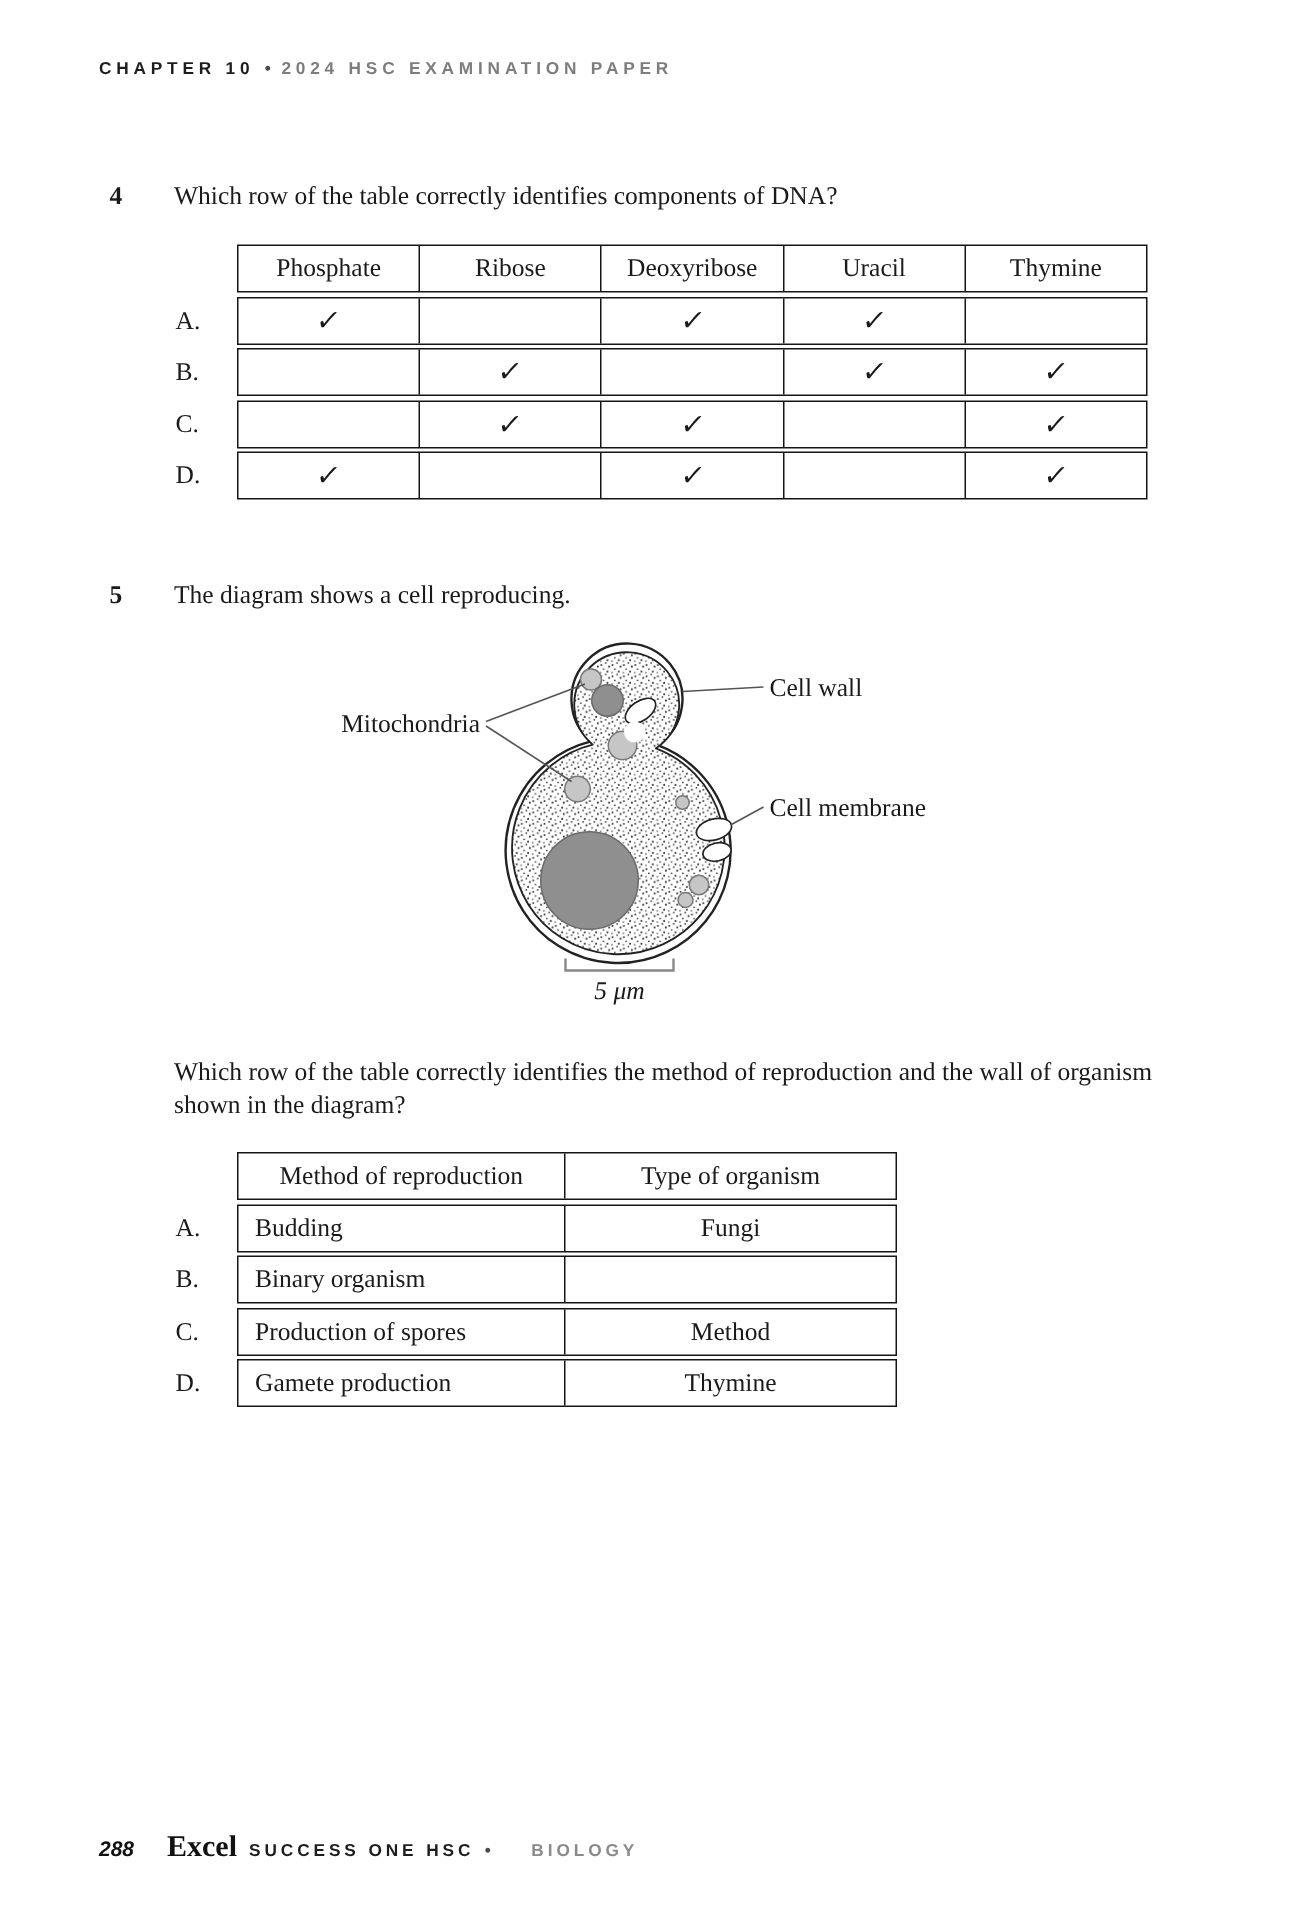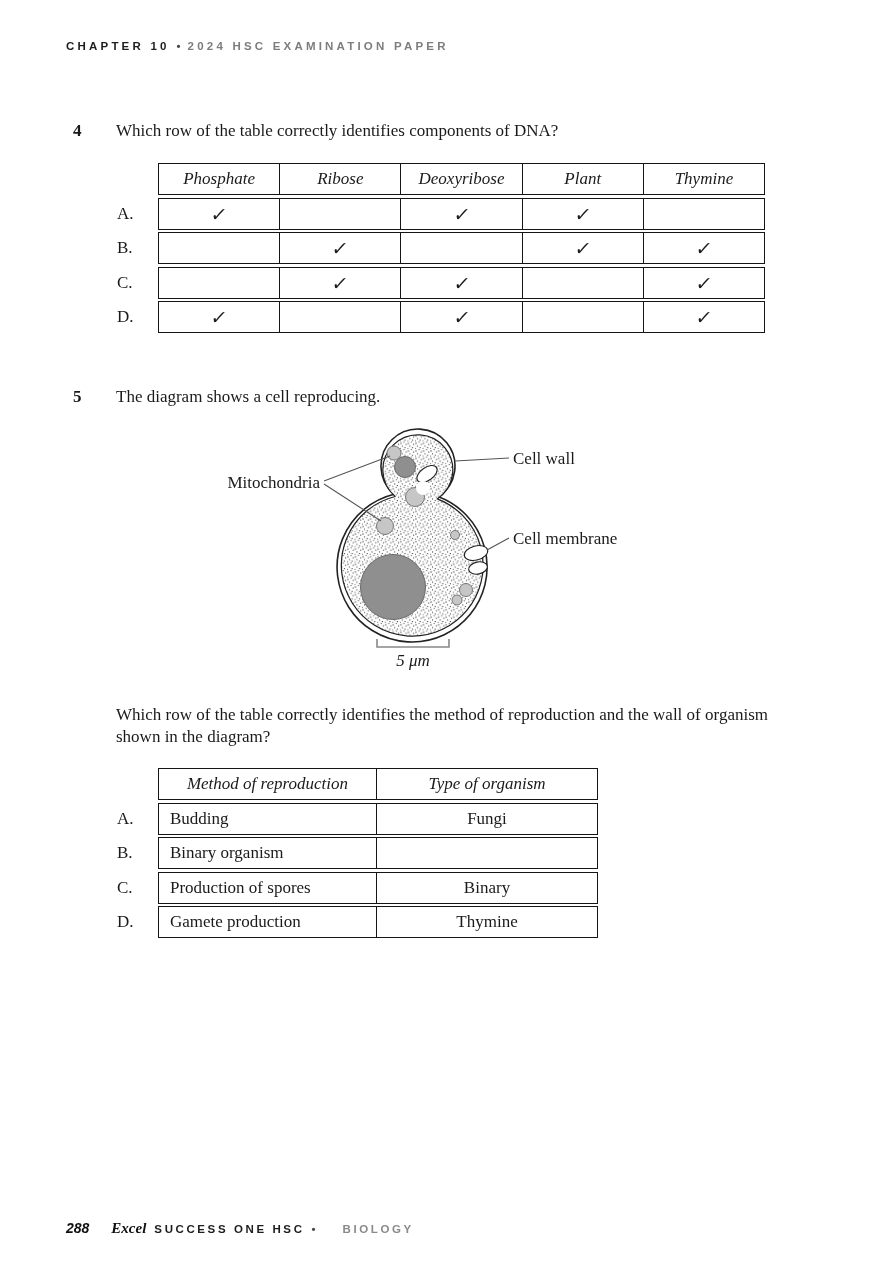--- a/index.html
+++ b/index.html
@@ -13,37 +13,37 @@
   .runhead{left:66px;top:40px;font-family:"Liberation Sans",sans-serif;
     font-size:11.5px;font-weight:bold;letter-spacing:3.2px;white-space:nowrap;}
   .runhead .chapter{color:#1d1d1d;}
   .runhead .bullet{color:#4a4a4a;margin:0 7px;letter-spacing:0;}
   .runhead .paper{color:#7d7d7d;}
 
   .runfoot{left:66px;top:1220px;font-family:"Liberation Sans",sans-serif;
     font-size:11.5px;font-weight:bold;letter-spacing:2.6px;white-space:nowrap;
     display:flex;align-items:baseline;}
   .runfoot .pgnum{font-size:14px;letter-spacing:0;margin-right:22px;color:#111;font-style:italic;}
-  .runfoot .brand{font-family:"Liberation Serif",serif;font-style:italic;
-    font-size:15px;letter-spacing:0;margin-right:8px;color:#111;}
+  .runfoot .brand{font-family:"Liberation Serif",serif;
+    font-size:20px;letter-spacing:0;margin-right:8px;color:#111;}
   .runfoot .series{color:#1d1d1d;}
   .runfoot .bullet{color:#4a4a4a;margin:0 7px;letter-spacing:0;}
   .runfoot .subject{color:#8a8a8a;padding-left:20px;}
 
   
   .qnum{font-size:17px;font-weight:bold;}
   .qtext{font-size:17px;}
   .qpara{font-size:17px;width:652px;text-align:justify;line-height:1.32;}
 
   
   .xtable{display:block;}
   .trow{display:flex;border:1.8px solid #151515;margin-bottom:2.6px;
     height:30px;position:relative;background:#fff;}
   .tc{display:flex;align-items:center;justify-content:center;font-size:17px;}
-  .thead .tc{font-style:italic;}
+  .thead .tc{}
   .rlab{position:absolute;left:-42px;top:0;height:100%;display:flex;
     align-items:center;font-size:17px;color:#1a1a1a;}
   .t1{width:607px;}
   .t1 .tc{flex:1;border-right:1.8px solid #151515;}
   .t1 .tc:last-child{border-right:none;}
   .check{font-family:"DejaVu Sans",sans-serif;font-weight:bold;font-size:19px;
     transform:skewX(-9deg);}
   .t2{width:440px;}
   .t2 .tc-method{width:218px;border-right:1.8px solid #151515;
     justify-content:flex-start;padding-left:11px;box-sizing:border-box;}
@@ -61,21 +61,21 @@
 </div>
 
 <div class="abs qnum" style="left:73px;top:121px;">4</div>
 <div class="abs qtext" style="left:116px;top:121px;">Which row of the table correctly identifies components of DNA?</div>
 
 <div class="abs xtable t1" style="left:158px;top:163px;">
   <div class="trow thead">
     <div class="tc">Phosphate</div>
     <div class="tc">Ribose</div>
     <div class="tc">Deoxyribose</div>
-    <div class="tc">Plant</div>
+    <div class="tc">Uracil</div>
     <div class="tc">Thymine</div>
   </div>
   <div class="trow">
     <span class="rlab">A.</span>
     <div class="tc">
         <span class="check">✓</span>
       </div>
     <div class="tc">
         <span class="check"></span>
       </div>
@@ -207,21 +207,21 @@
     <div class="tc tc-method">Budding</div>
     <div class="tc tc-organism">Fungi</div>
   </div>
   <div class="trow">
     <span class="rlab">B.</span>
     <div class="tc tc-method">Binary organism</div>
   </div>
   <div class="trow">
     <span class="rlab">C.</span>
     <div class="tc tc-method">Production of spores</div>
-    <div class="tc tc-organism">Binary</div>
+    <div class="tc tc-organism">Method</div>
   </div>
   <div class="trow">
     <span class="rlab">D.</span>
     <div class="tc tc-method">Gamete production</div>
     <div class="tc tc-organism">Thymine</div>
   </div>
 </div>
 
 <div class="abs runfoot">
   <span class="pgnum">288</span>

